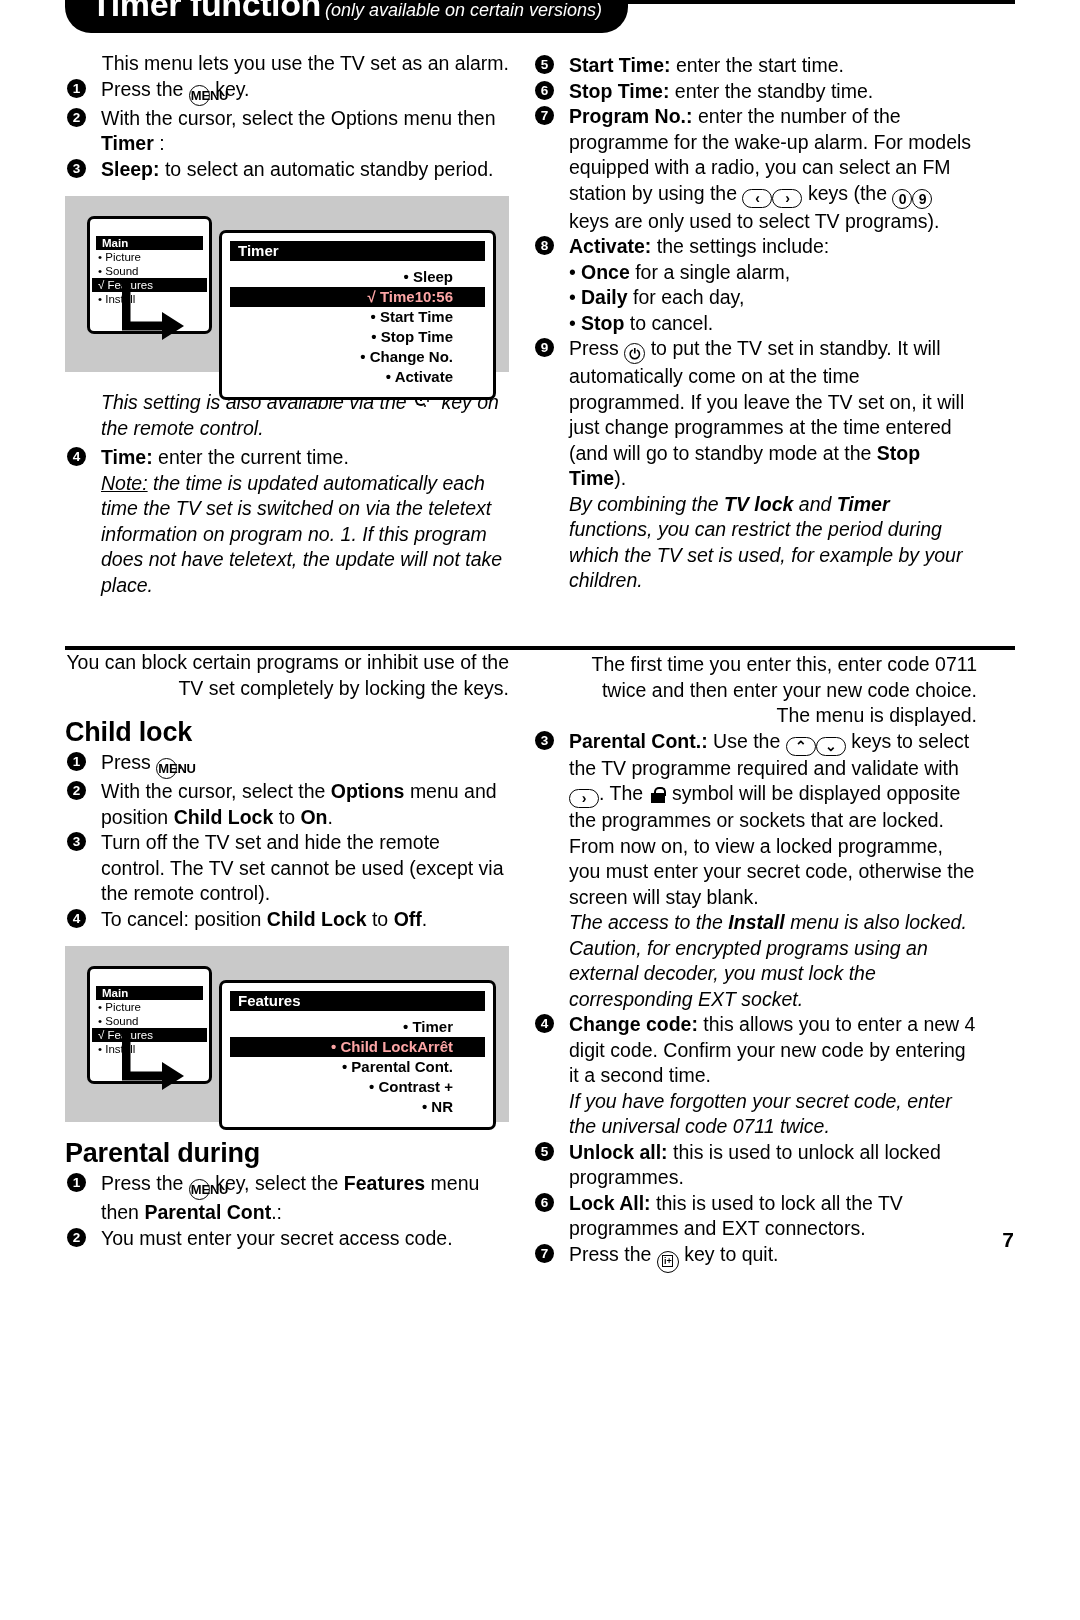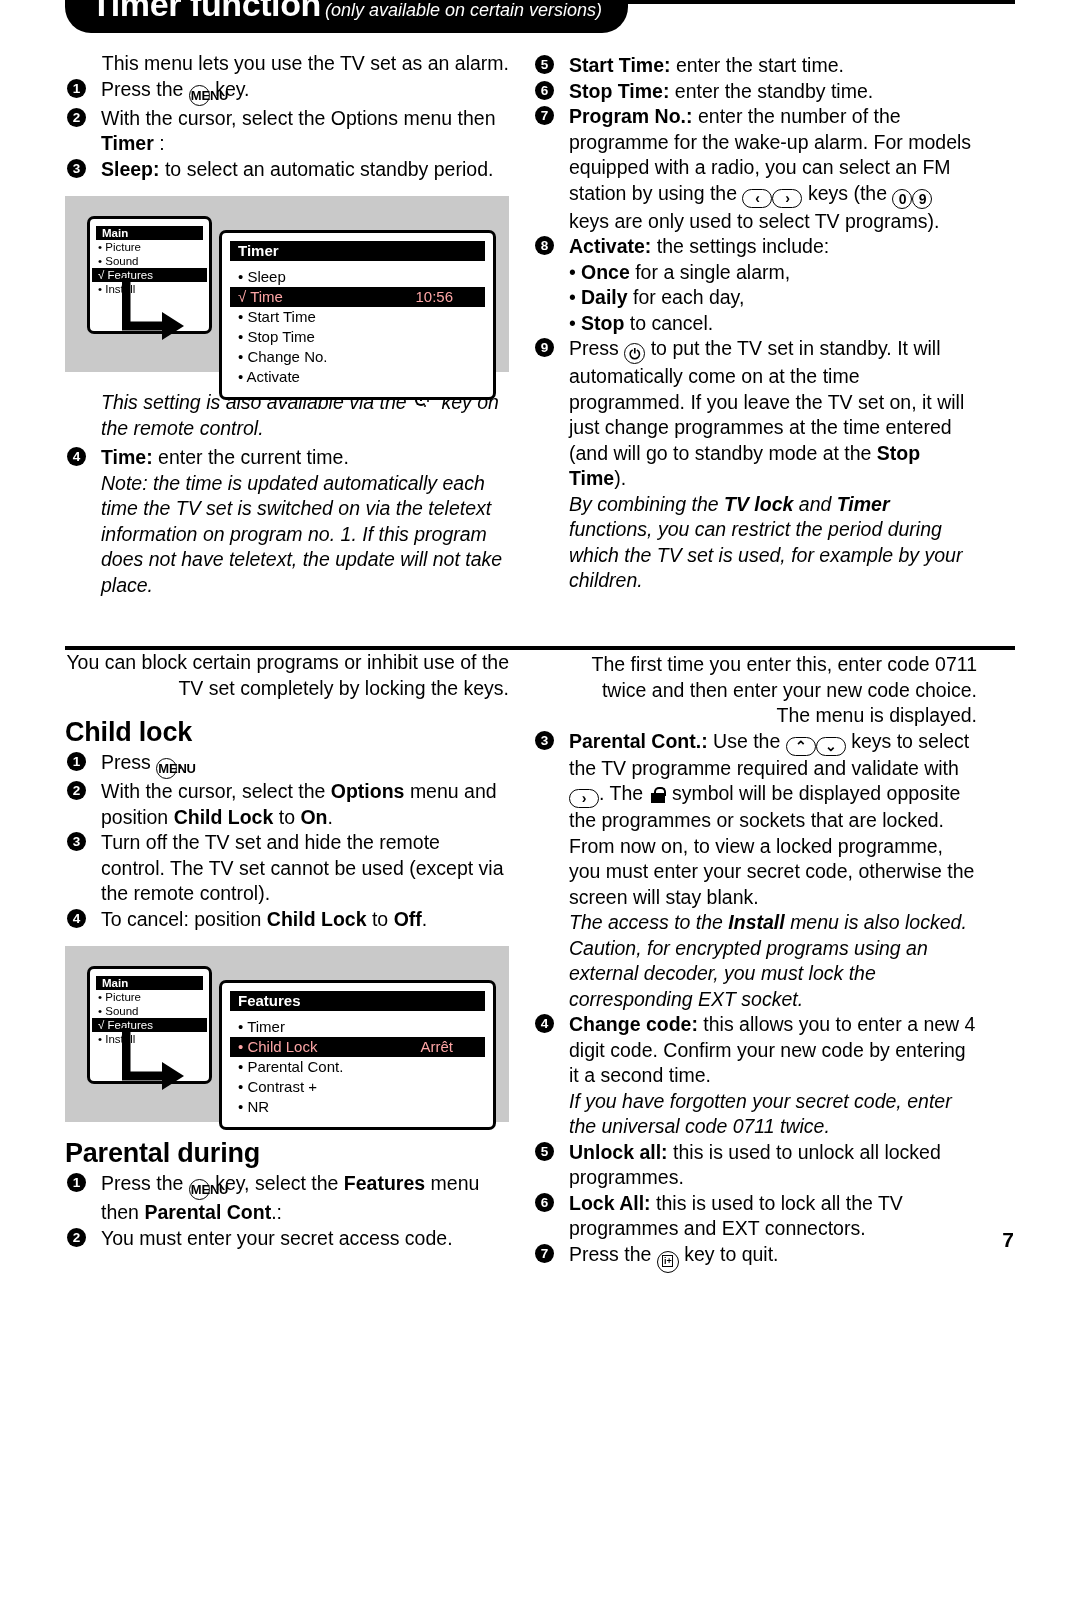--- a/index.html
+++ b/index.html
@@ -110,21 +110,21 @@
     font-size: 19.5px;
     line-height: 25.5px;
     position: relative;
   }
   .bullet-sub .dot {
     position: absolute;
     left: 36px;
   }
   b { font-weight: bold; }
   .ital { font-style: italic; }
-  .ul { }
+  .ul { text-decoration: underline; }
 
   
   .key {
     display: inline-block;
     border: 1.6px solid #000;
     border-radius: 50%;
     font-size: 9.5px;
     font-weight: bold;
     line-height: 19px;
     height: 19px;
@@ -235,21 +235,21 @@
     height: 100%;
   }
   .main-panel {
     position: absolute;
     left: 8px;
     top: 6px;
     width: 125px;
     background: #fff;
     border: 3px solid #000;
     border-radius: 7px;
-    padding: 7px 0 0 0;
+    padding: 17px 0 0 0;
     box-sizing: border-box;
     z-index: 1;
   }
   .main-head {
     background: #000;
     color: #fff;
     font-size: 11.5px;
     font-weight: bold;
     padding: 1px 0 1px 6px;
     margin: 0 6px;
@@ -280,25 +280,25 @@
   .sub-head {
     background: #000;
     color: #fff;
     font-size: 15px;
     font-weight: bold;
     padding: 1px 0 2px 8px;
     margin: 0 8px 6px 8px;
   }
   .sub-item {
     font-size: 15px;
-    font-weight: normal;
+    font-weight: bold;
     padding: 1px 8px 2px 8px;
     margin: 0 8px;
     display: flex;
-    justify-content: space-between;
+    justify-content: flex-end;
     color: #000;
   }
   .sub-item.sel {
     background: #000;
     color: #fca5a5;
   }
   .sub-item .lbl { white-space: nowrap; }
   .sub-item .val { padding-right: 24px; }
   .arrow {
     position: absolute;

